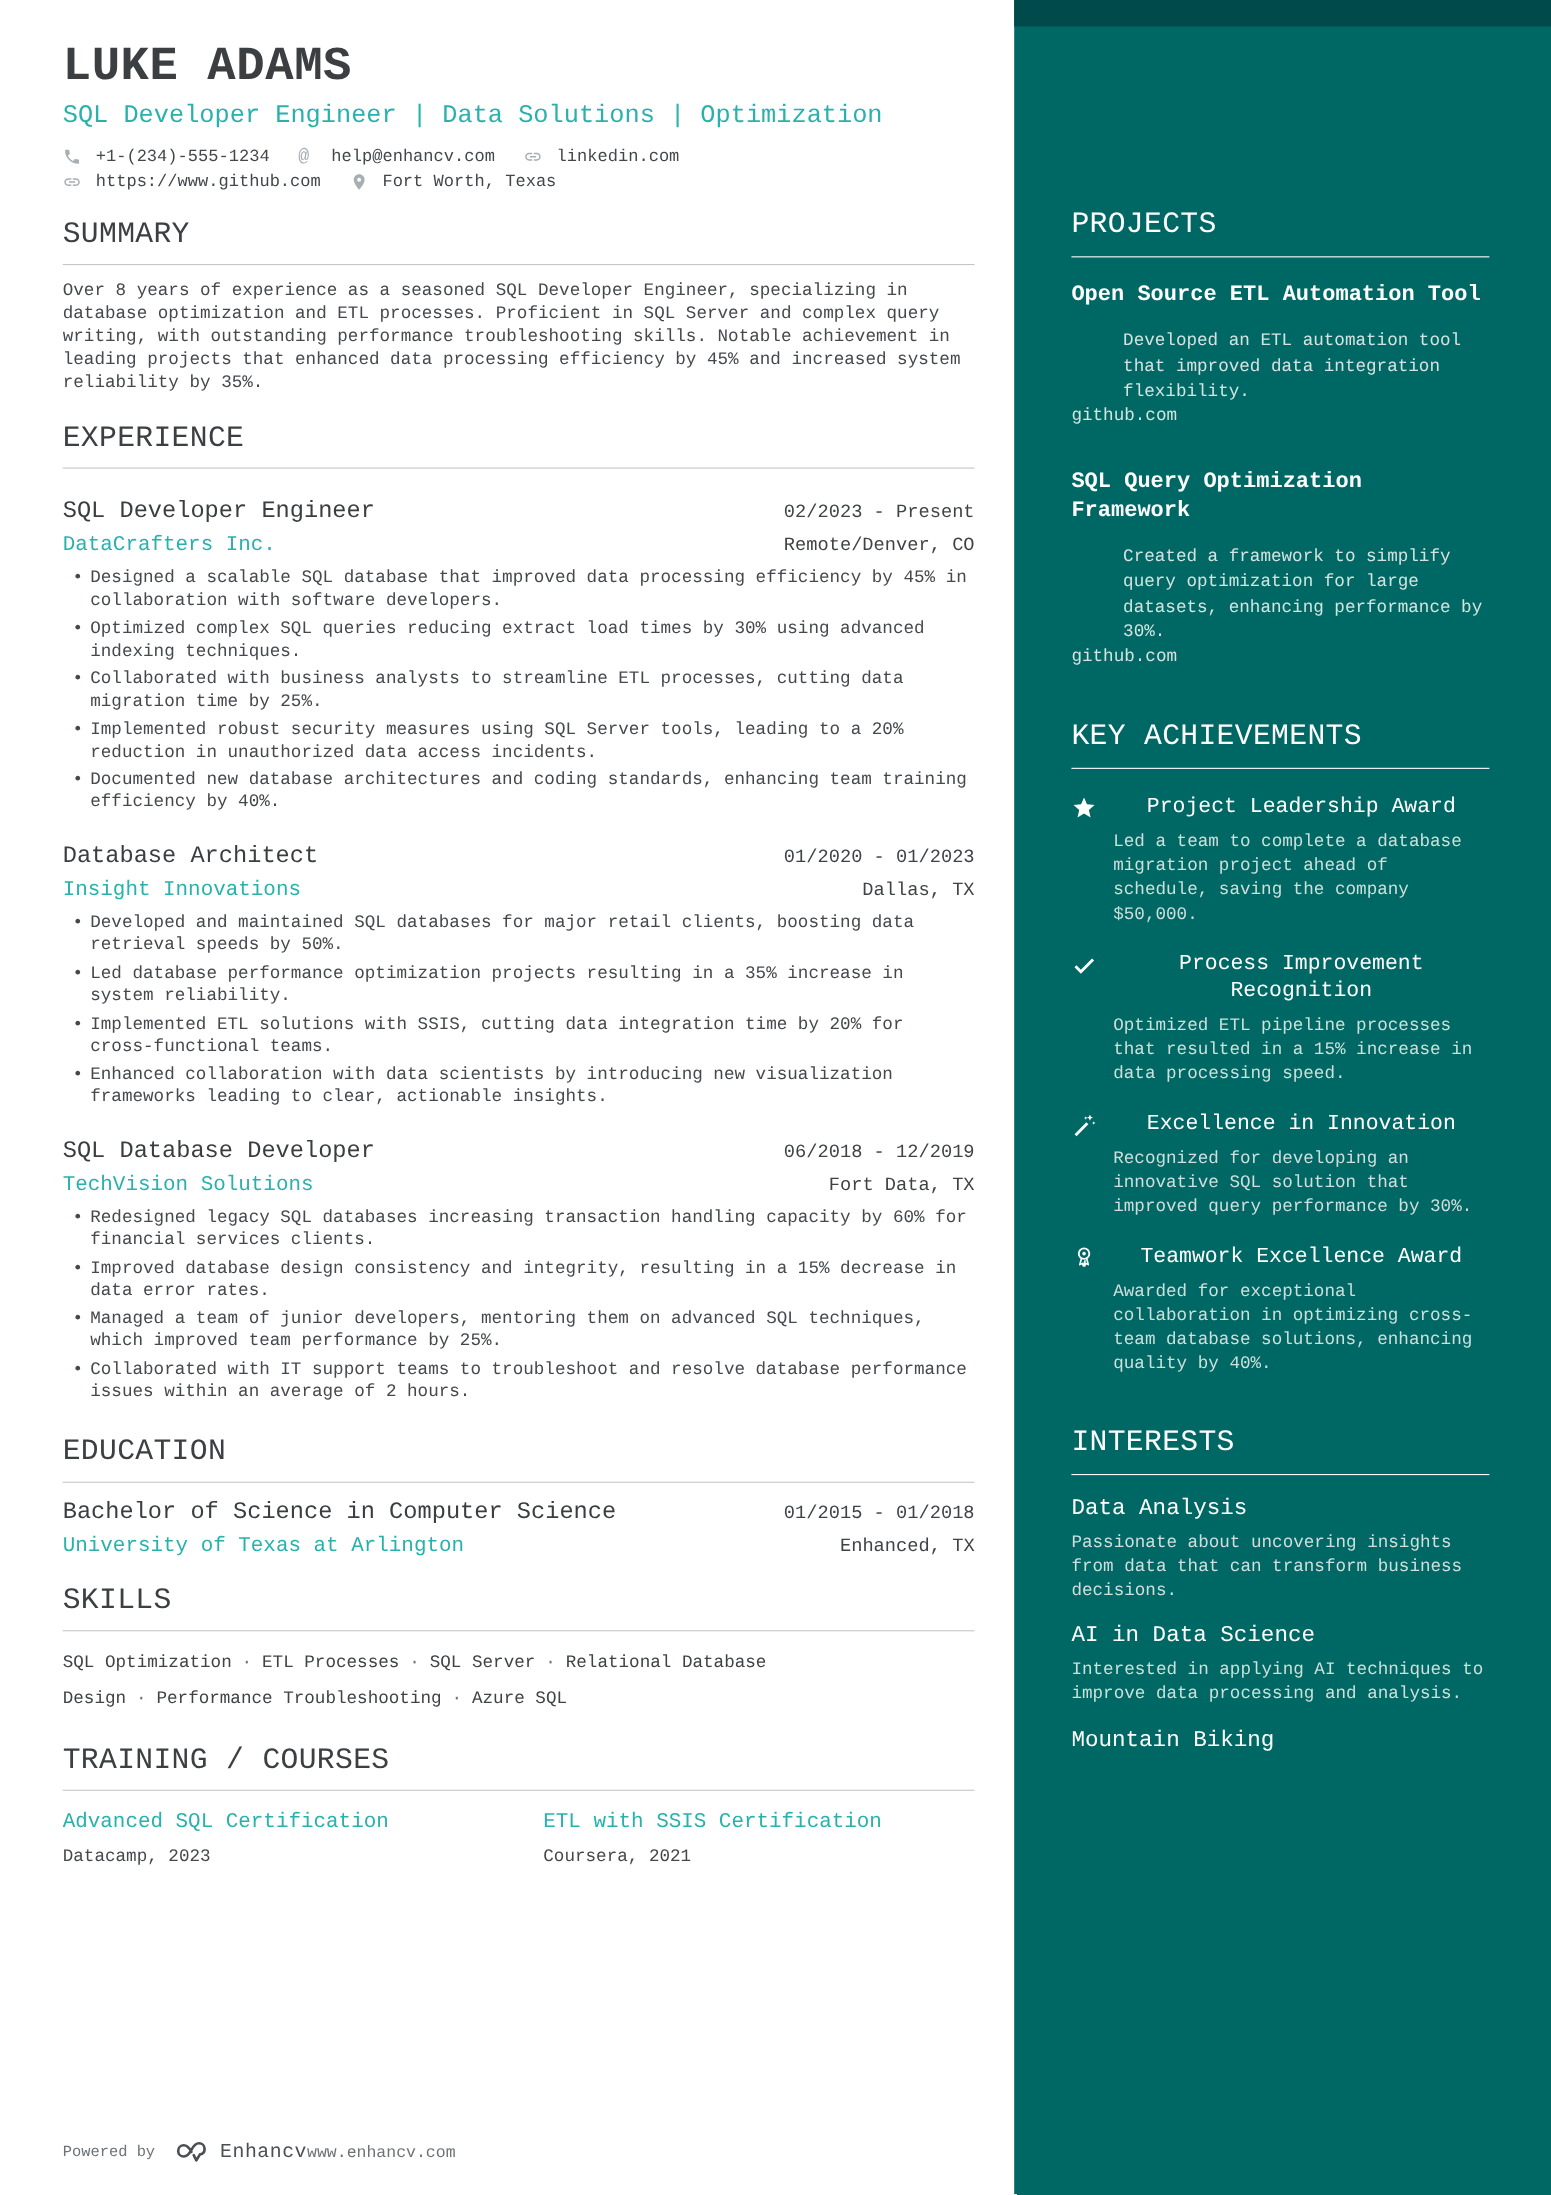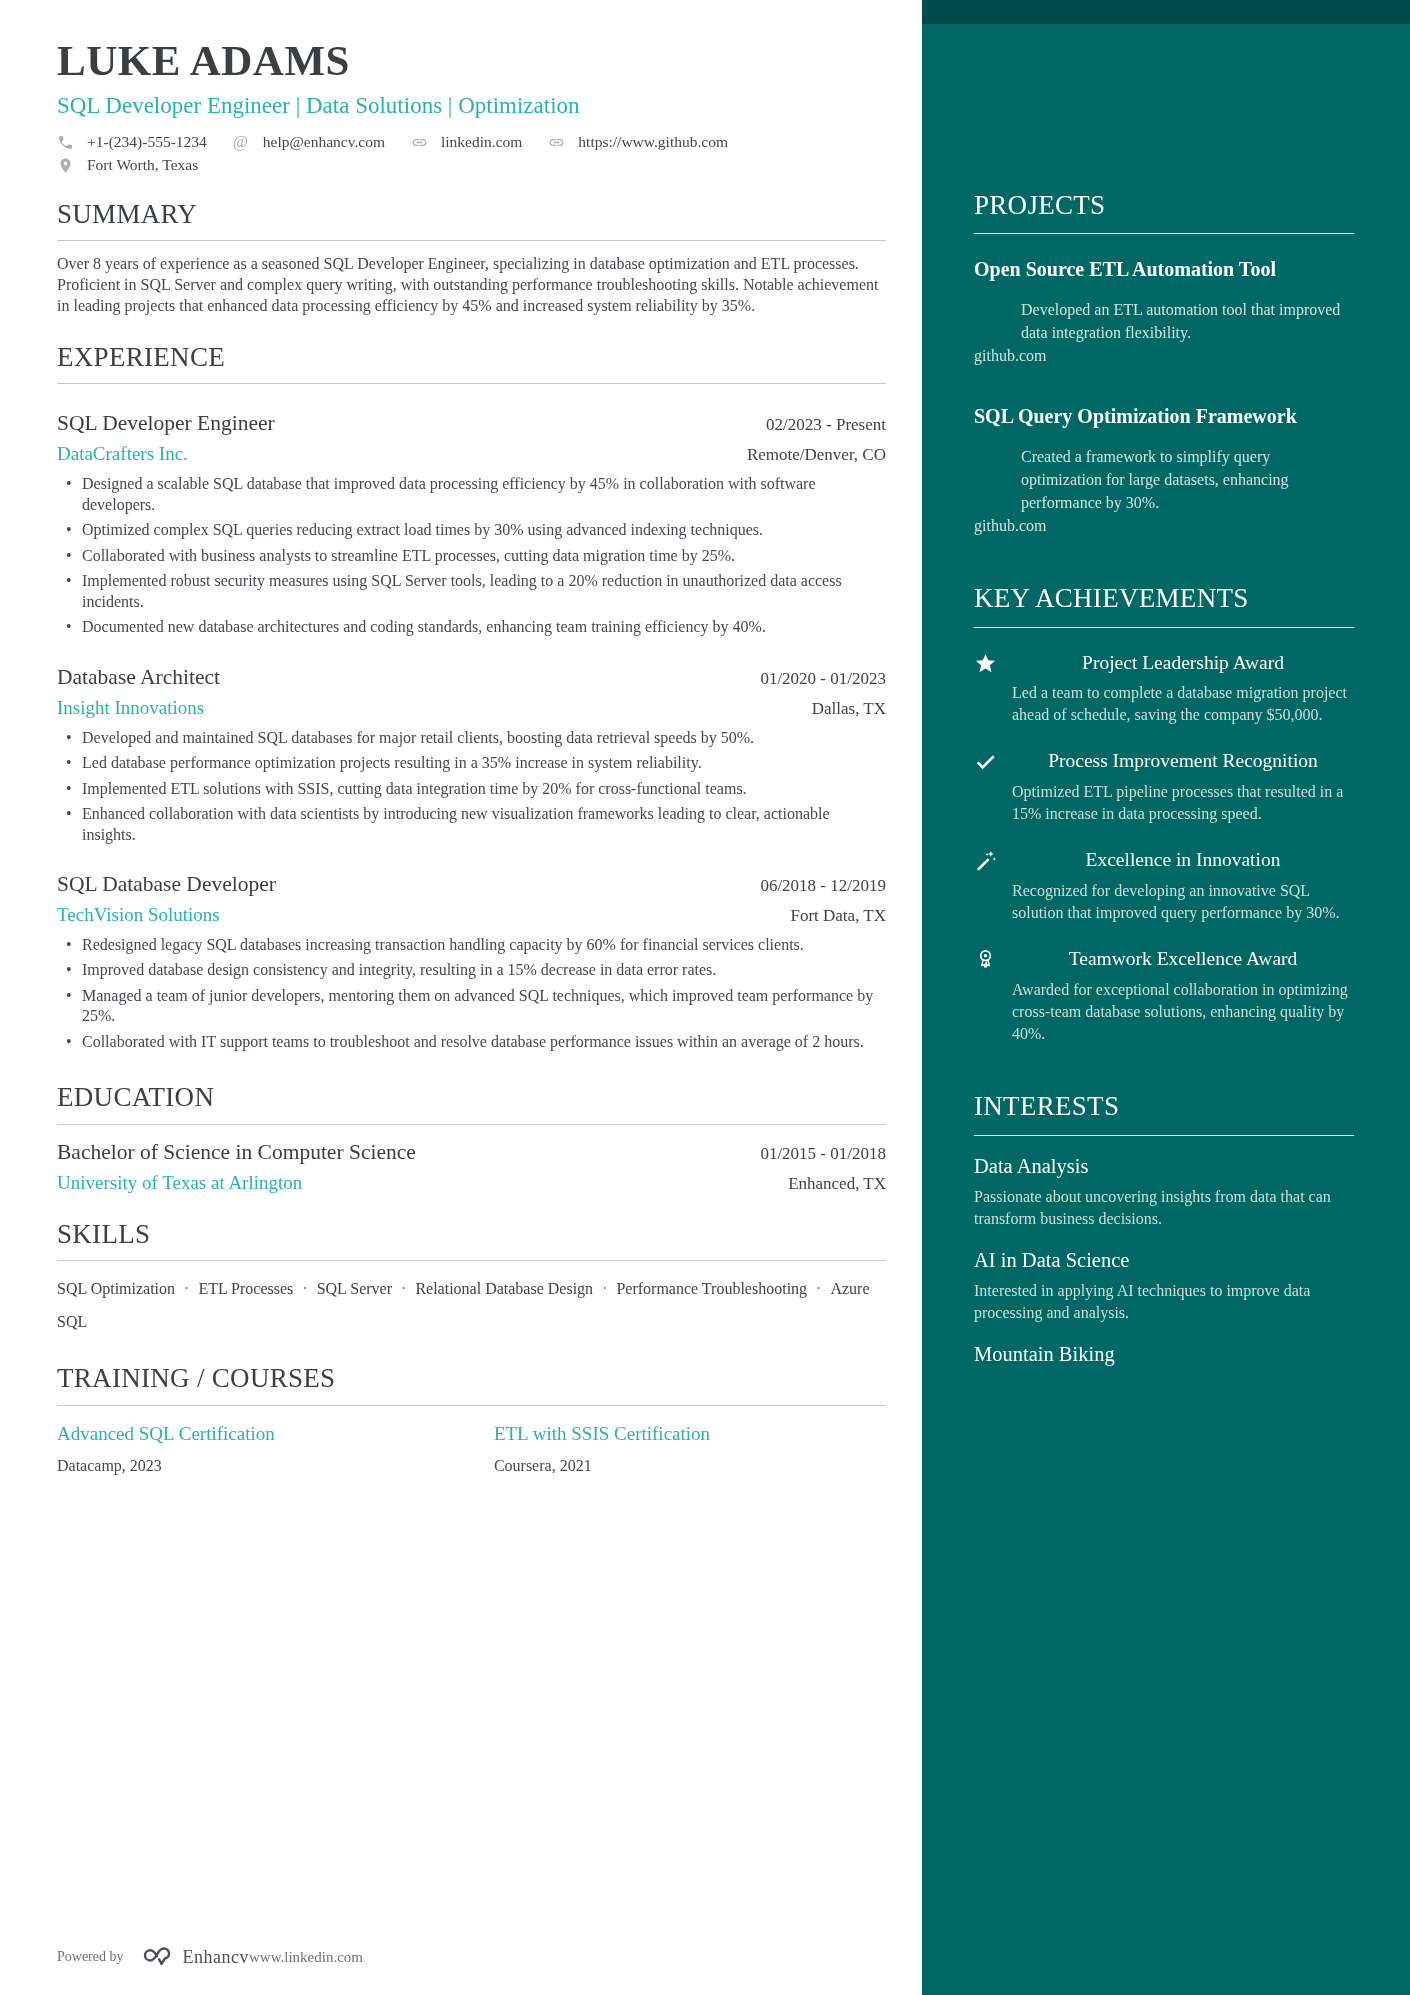--- a/index.html
+++ b/index.html
@@ -1,17 +1,17 @@
 <!DOCTYPE html>
 <html style="--accent: #29b2ab; --sidebar-bg: #006864; --sidebar-top: #004a4b;"><head>
 <meta charset="utf-8">
 <style>
   html,body{margin:0;padding:0;background:#fff;}
   .page{position:relative;width:1410px;height:1995px;background:#fff;display:flex;
-        font-family:Liberation Serif, serif;overflow:hidden;}
+        font-family:Liberation Mono, monospace;overflow:hidden;}
   
   .main{width:922px;box-sizing:border-box;padding:38px 36px 14px 57px;display:flex;flex-direction:column;}
   .name{font-size:43px;font-weight:700;color:#3c3f42;letter-spacing:.5px;line-height:1.08;}
   .headline{margin-top:8px;font-size:23px;color:var(--accent,#29b2ab);line-height:1.2;}
   .contacts{margin-top:13px;max-width:690px;display:flex;flex-wrap:wrap;column-gap:26px;row-gap:5px;
             font-size:15.5px;color:#43474c;align-items:center;}
   .contact{display:flex;align-items:center;gap:13px;white-space:nowrap;}
   .cicon{width:17px;height:17px;color:#a9aeb3;flex:none;display:inline-flex;}
   .cicon svg{width:100%;height:100%;}
   .at-glyph{font-size:16.5px;color:#a9aeb3;line-height:1;}
@@ -214,21 +214,21 @@
     <div class="footer">
       <div class="footer-left">
         <span class="powered">Powered by</span>
         <span class="brand">
           <svg viewBox="0 0 24 16">
               <path fill="none" stroke="#4b4f54" stroke-width="1.6" stroke-linecap="round" stroke-linejoin="round" d="M12 7.5C10.6 4.9 9 3.5 7.4 3.5 5.5 3.5 4 5 4 6.9s1.5 3.4 3.4 3.4c1.6 0 3.2-1.4 4.6-4 1.4-2.6 3-4 4.6-4 1.9 0 3.4 1.5 3.4 3.4 0 1.7-1.2 3-2.8 3.3L15 12.6l-1.6-3.1"></path>
             </svg>
           <span class="brand-name">Enhancv</span>
         </span>
       </div>
-      <div class="footer-url">www.linkedin.com</div>
+      <div class="footer-url">www.enhancv.com</div>
     </div>
   </div>
 
   <div class="sidebar">
     <div class="side-topbar"></div>
     <div class="side-inner">
 
       <div class="side-section">
         <div class="side-sec-head">PROJECTS</div>
         <div class="project">

